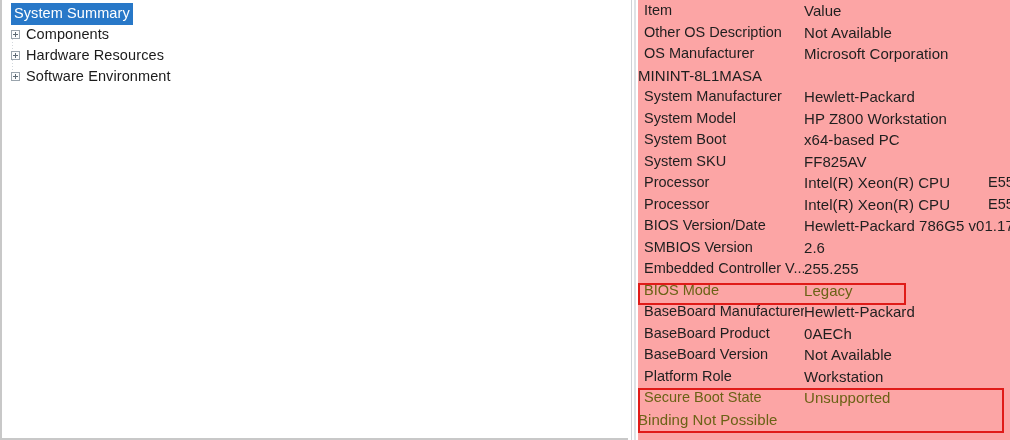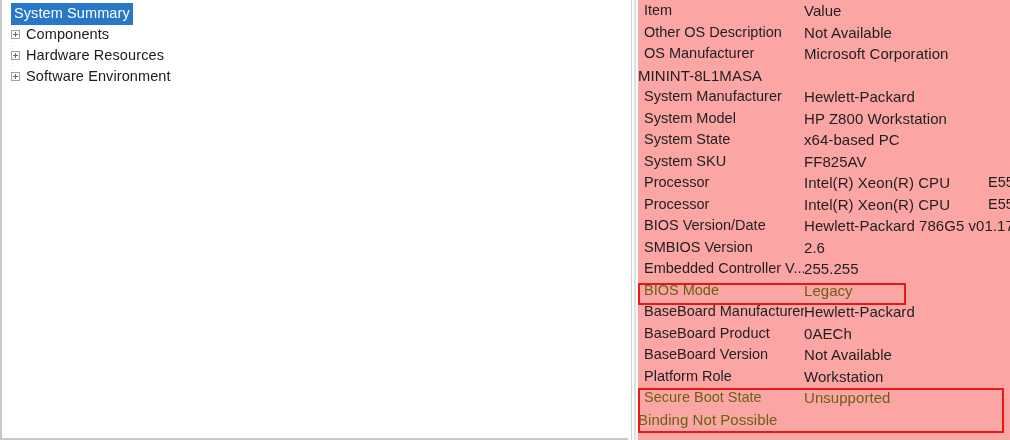--- a/index.html
+++ b/index.html
@@ -267,21 +267,21 @@
       </div>
       <div class="detail-row">
         <span class="cell-item">System Manufacturer</span>
         <span class="cell-value">Hewlett-Packard</span>
       </div>
       <div class="detail-row">
         <span class="cell-item">System Model</span>
         <span class="cell-value">HP Z800 Workstation</span>
       </div>
       <div class="detail-row">
-        <span class="cell-item">System State</span>
+        <span class="cell-item">System Boot</span>
         <span class="cell-value">x64-based PC</span>
       </div>
       <div class="detail-row">
         <span class="cell-item">System SKU</span>
         <span class="cell-value">FF825AV</span>
       </div>
       <div class="detail-row">
         <span class="cell-item">Processor</span>
         <span class="cell-value">Intel(R) Xeon(R) CPU</span>
         <span class="cell-value-extra">E5506</span>

